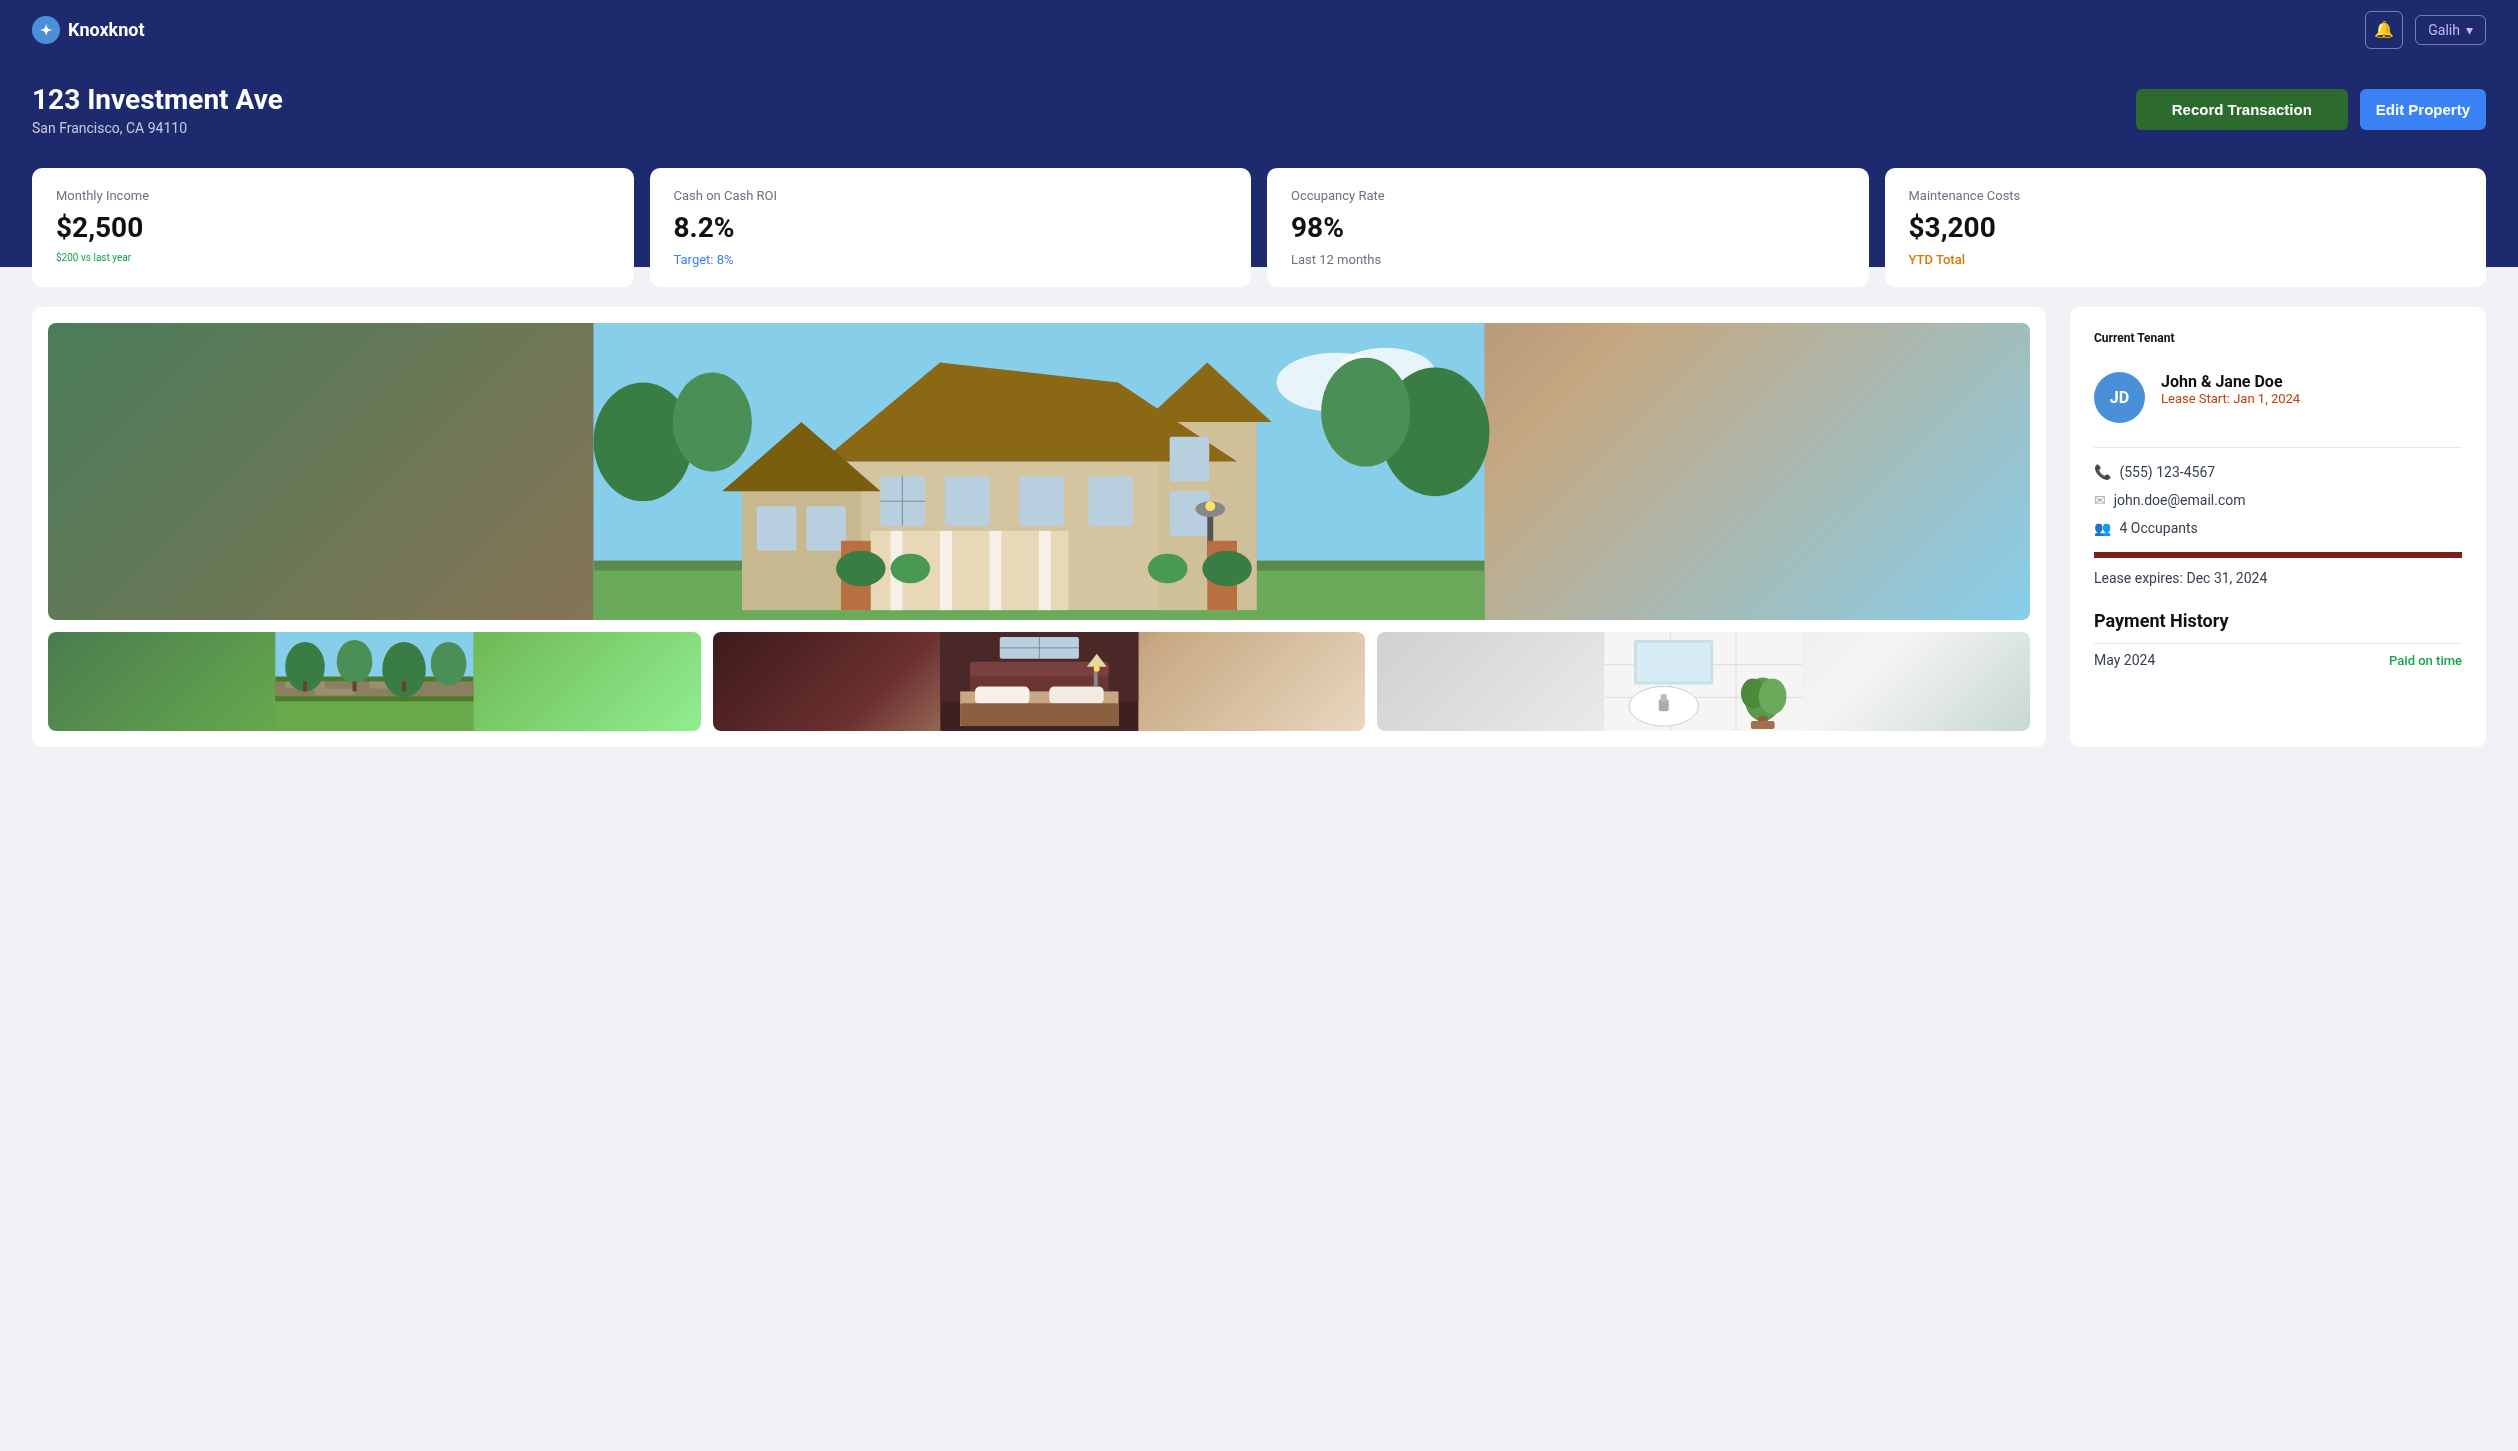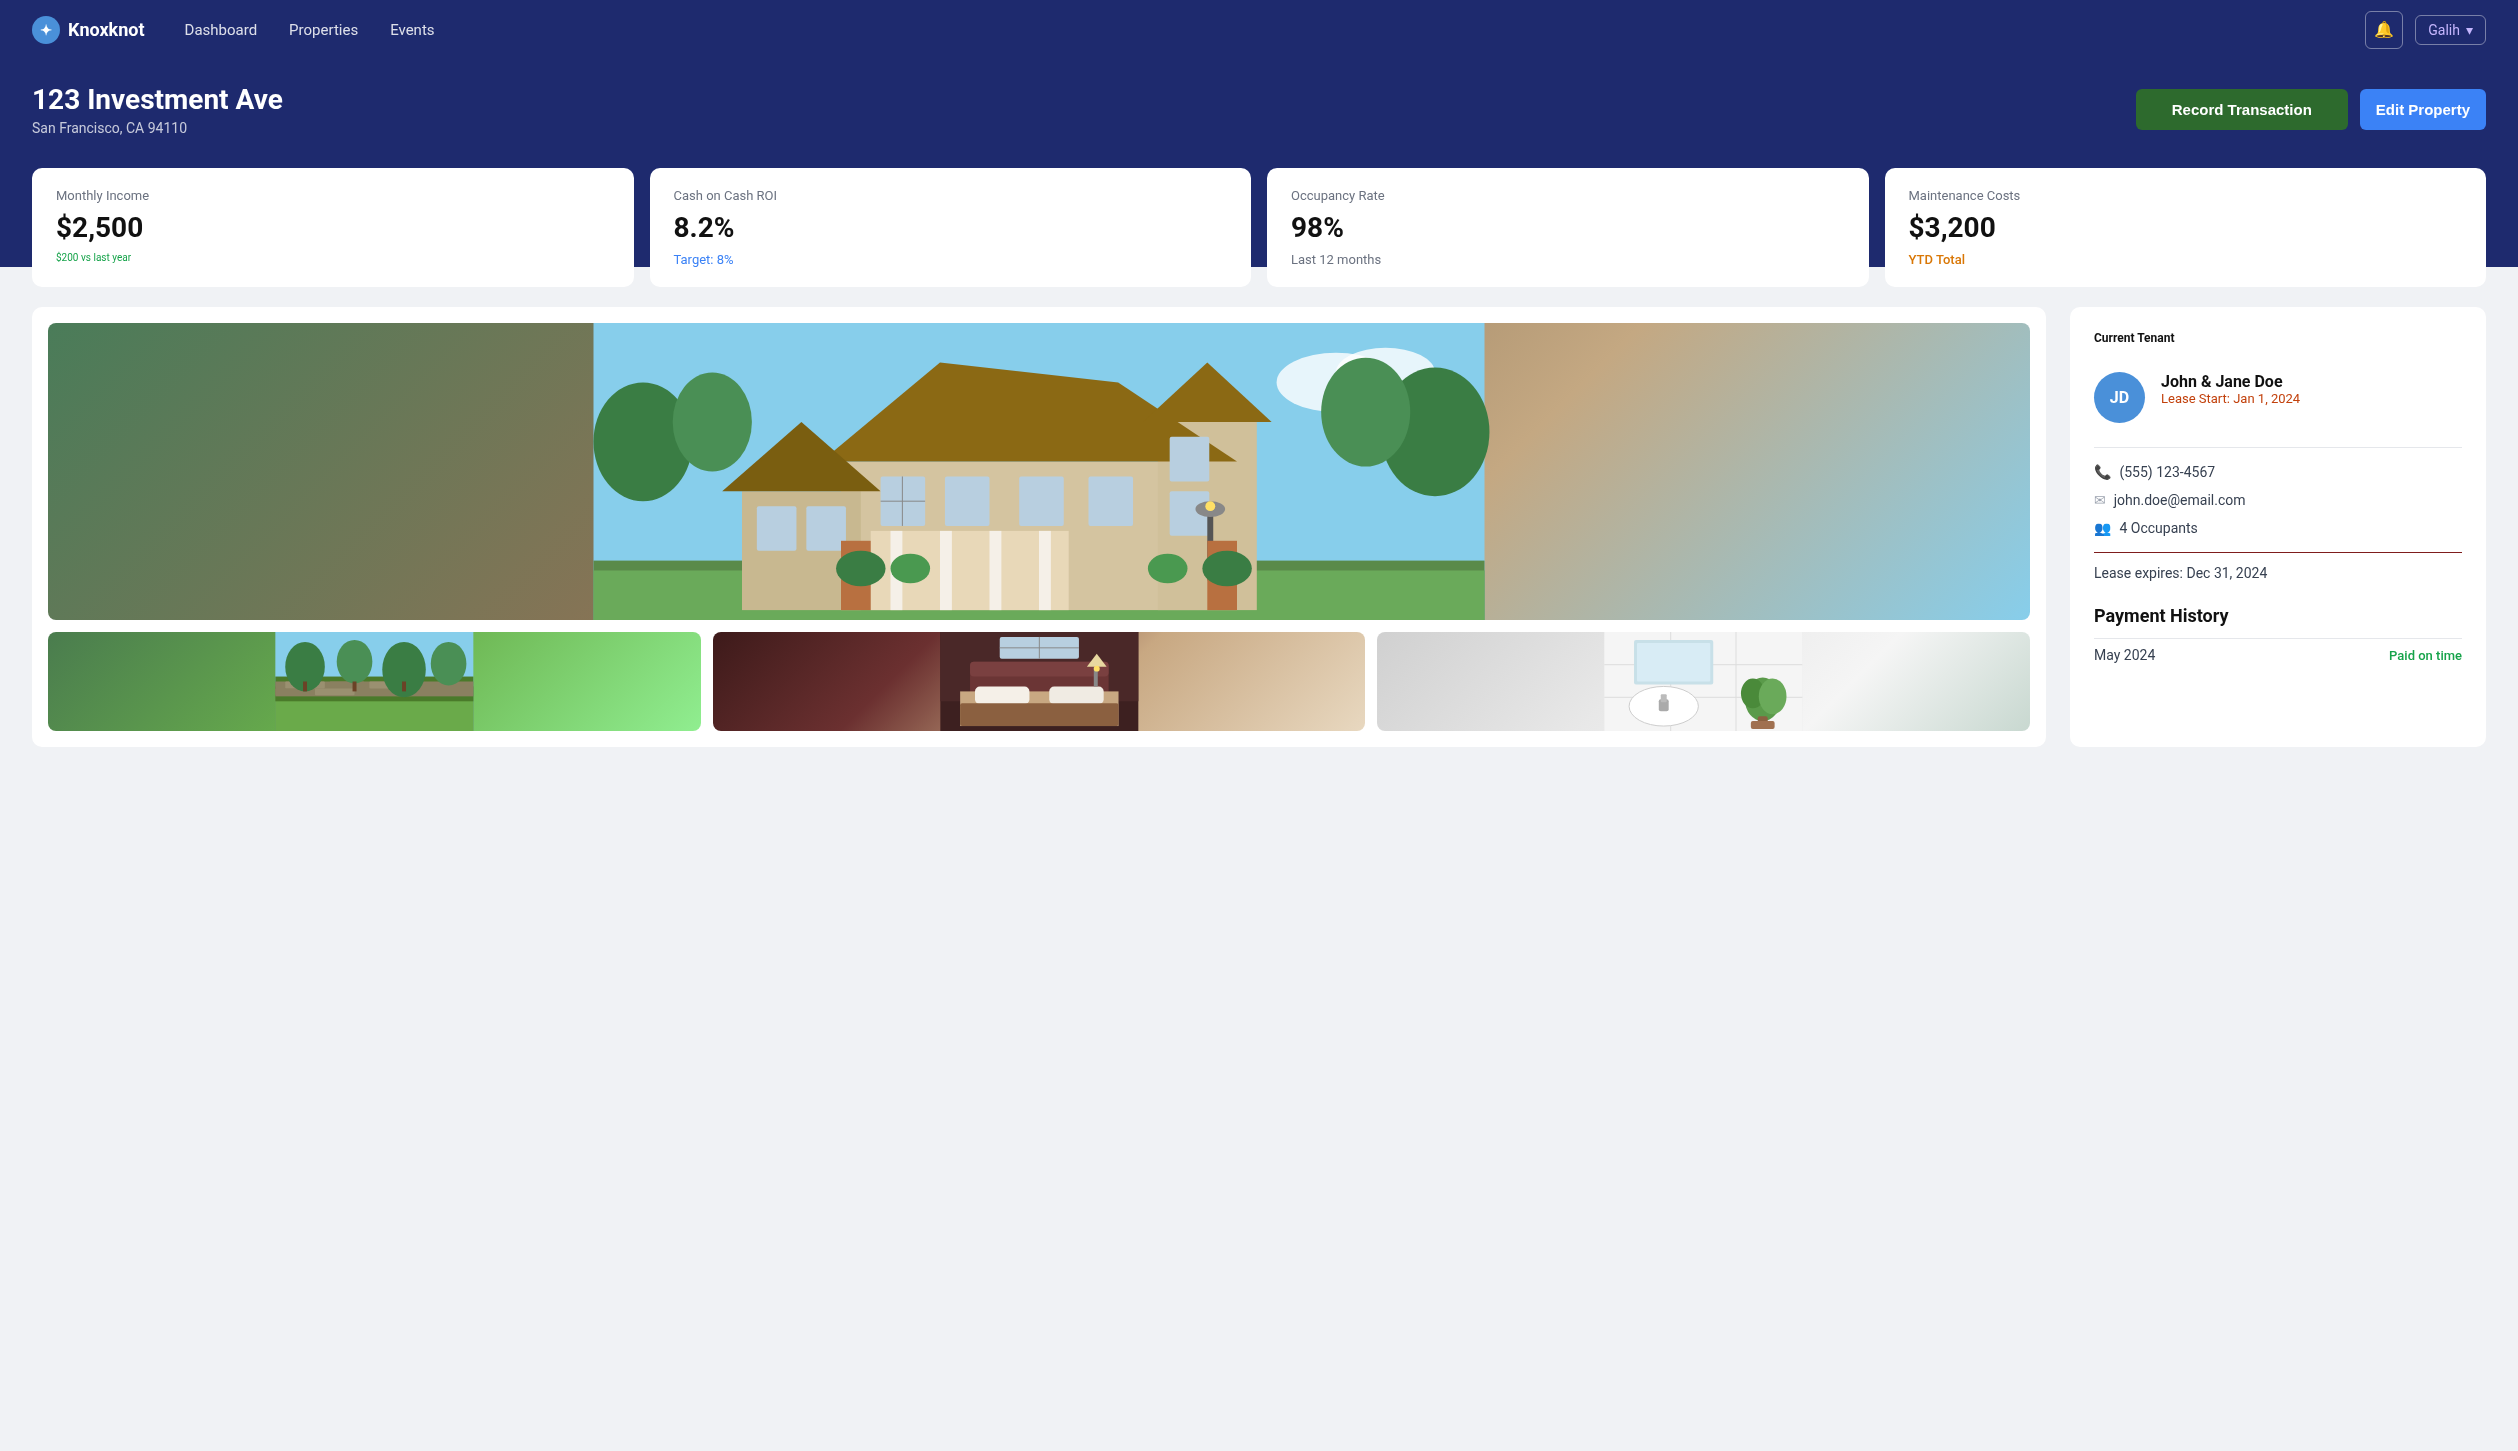--- a/index.html
+++ b/index.html
@@ -261,21 +261,21 @@
       color: #374151;
       display: flex;
       align-items: center;
       gap: 8px;
     }
     .detail-icon {
       font-size: 14px;
       color: #9ca3af;
     }
     .lease-expires {
-      border-top: 1px solid #7f1d1d;
+      border-top: 6px solid #7f1d1d;
       padding-top: 12px;
       margin-top: 4px;
       font-size: 14px;
       color: #374151;
     }
 
     
     .payment-section {
       margin-top: 24px;
     }
@@ -304,25 +304,20 @@
   </style>
 </head>
 <body>
 
 <nav class="navbar">
   <div class="nav-brand">
     <div class="nav-logo-icon">
       <span>✦</span>
     </div>
     <span>Knoxknot</span>
-  </div>
-  <div class="nav-links">
-    <a class="nav-link">Dashboard</a>
-    <a class="nav-link">Properties</a>
-    <a class="nav-link">Events</a>
   </div>
   <div class="nav-right">
     <div class="nav-bell">
       <span>🔔</span>
     </div>
     <div class="nav-user">
       <span>Galih</span>
       <span>▾</span>
     </div>
   </div>

